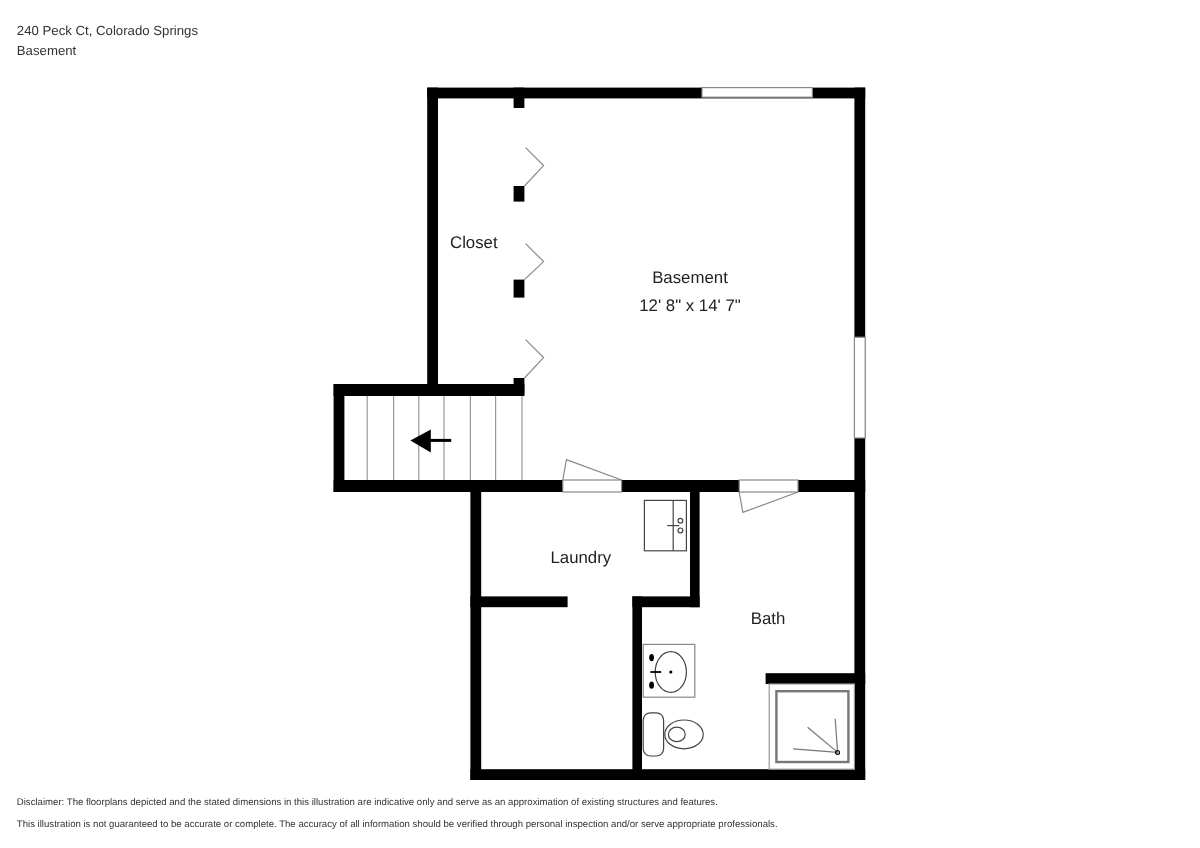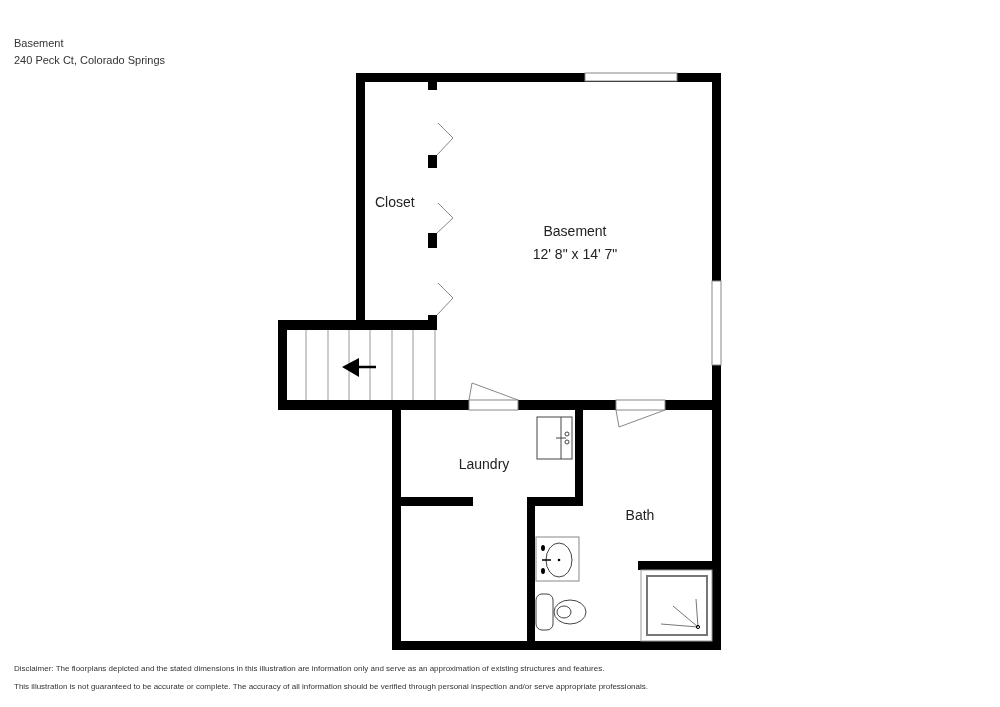--- a/index.html
+++ b/index.html
@@ -1,19 +1,19 @@
 <!DOCTYPE html>
 <html><head>
   <meta charset="utf-8">
   <style>
     html, body { margin: 0; padding: 0; background: #ffffff; }
     body { width: 1000px; height: 707px; position: relative; overflow: hidden;
            font-family: "Liberation Sans", sans-serif; color: #222; }
     .hdr { position: absolute; left: 14px; font-size: 11px; color: #333; }
-    .hdr.l1 { top: 20px; margin-top: 34px; }
+    .hdr.l1 { top: 20px; }
     .hdr.l2 { top: 37px; }
     .disc { position: absolute; left: 14px; font-size: 8px; color: #333; }
     .disc.l1 { top: 664px; }
     .disc.l2 { top: 682px; }
     svg.plan { position: absolute; left: 0; top: 0; }
     .room-label { font-family: "Liberation Sans", sans-serif; font-size: 14px; fill: #222; }
   </style>
 </head>
 <body>
 
@@ -111,14 +111,14 @@
     <circle cx="698" cy="627" r="1.6" stroke="#000"></circle>
   </g>
 
   <text class="room-label" x="375" y="207">Closet</text>
   <text class="room-label" x="575" y="236" text-anchor="middle">Basement</text>
   <text class="room-label" x="575" y="259" text-anchor="middle">12' 8" x 14' 7"</text>
   <text class="room-label" x="484" y="469" text-anchor="middle">Laundry</text>
   <text class="room-label" x="640" y="520" text-anchor="middle">Bath</text>
 </svg>
 
-<div class="disc l1">Disclaimer: The floorplans depicted and the stated dimensions in this illustration are information only and serve as an approximation of existing structures and features.</div>
+<div class="disc l1">Disclaimer: The floorplans depicted and the stated dimensions in this illustration are indicative only and serve as an approximation of existing structures and features.</div>
 <div class="disc l2">This illustration is not guaranteed to be accurate or complete. The accuracy of all information should be verified through personal inspection and/or serve appropriate professionals.</div>
 
 </body></html>

